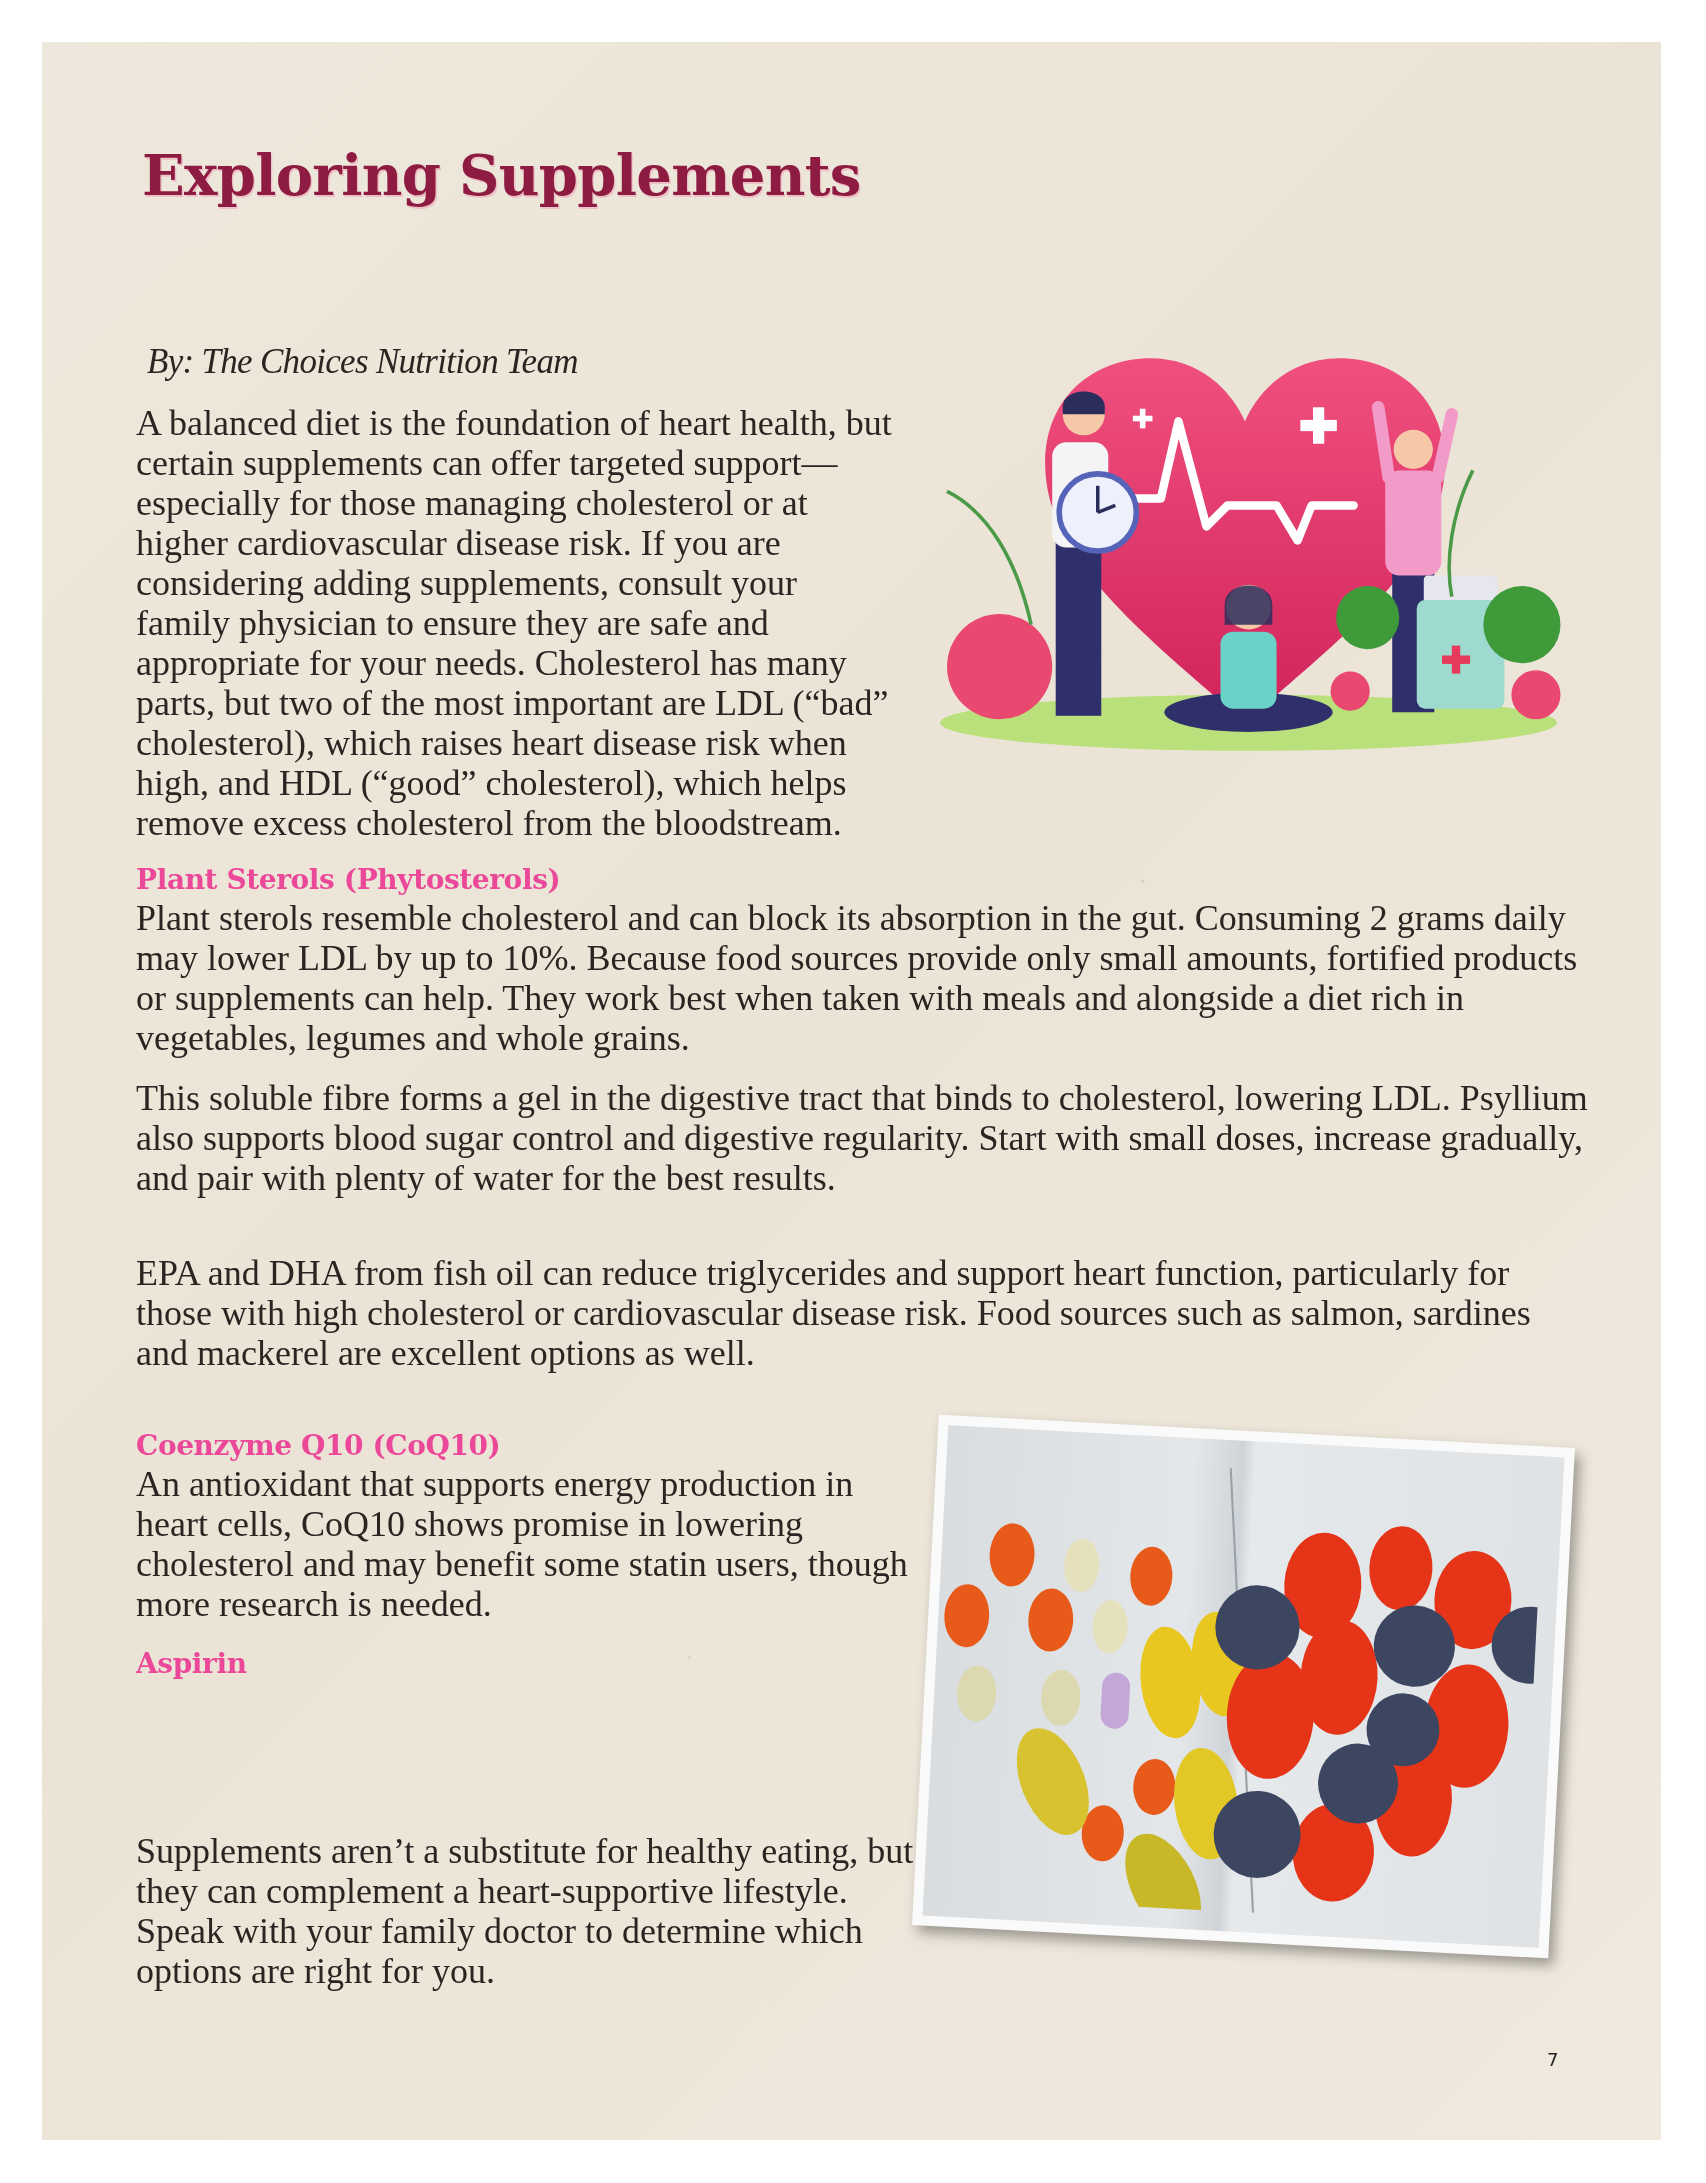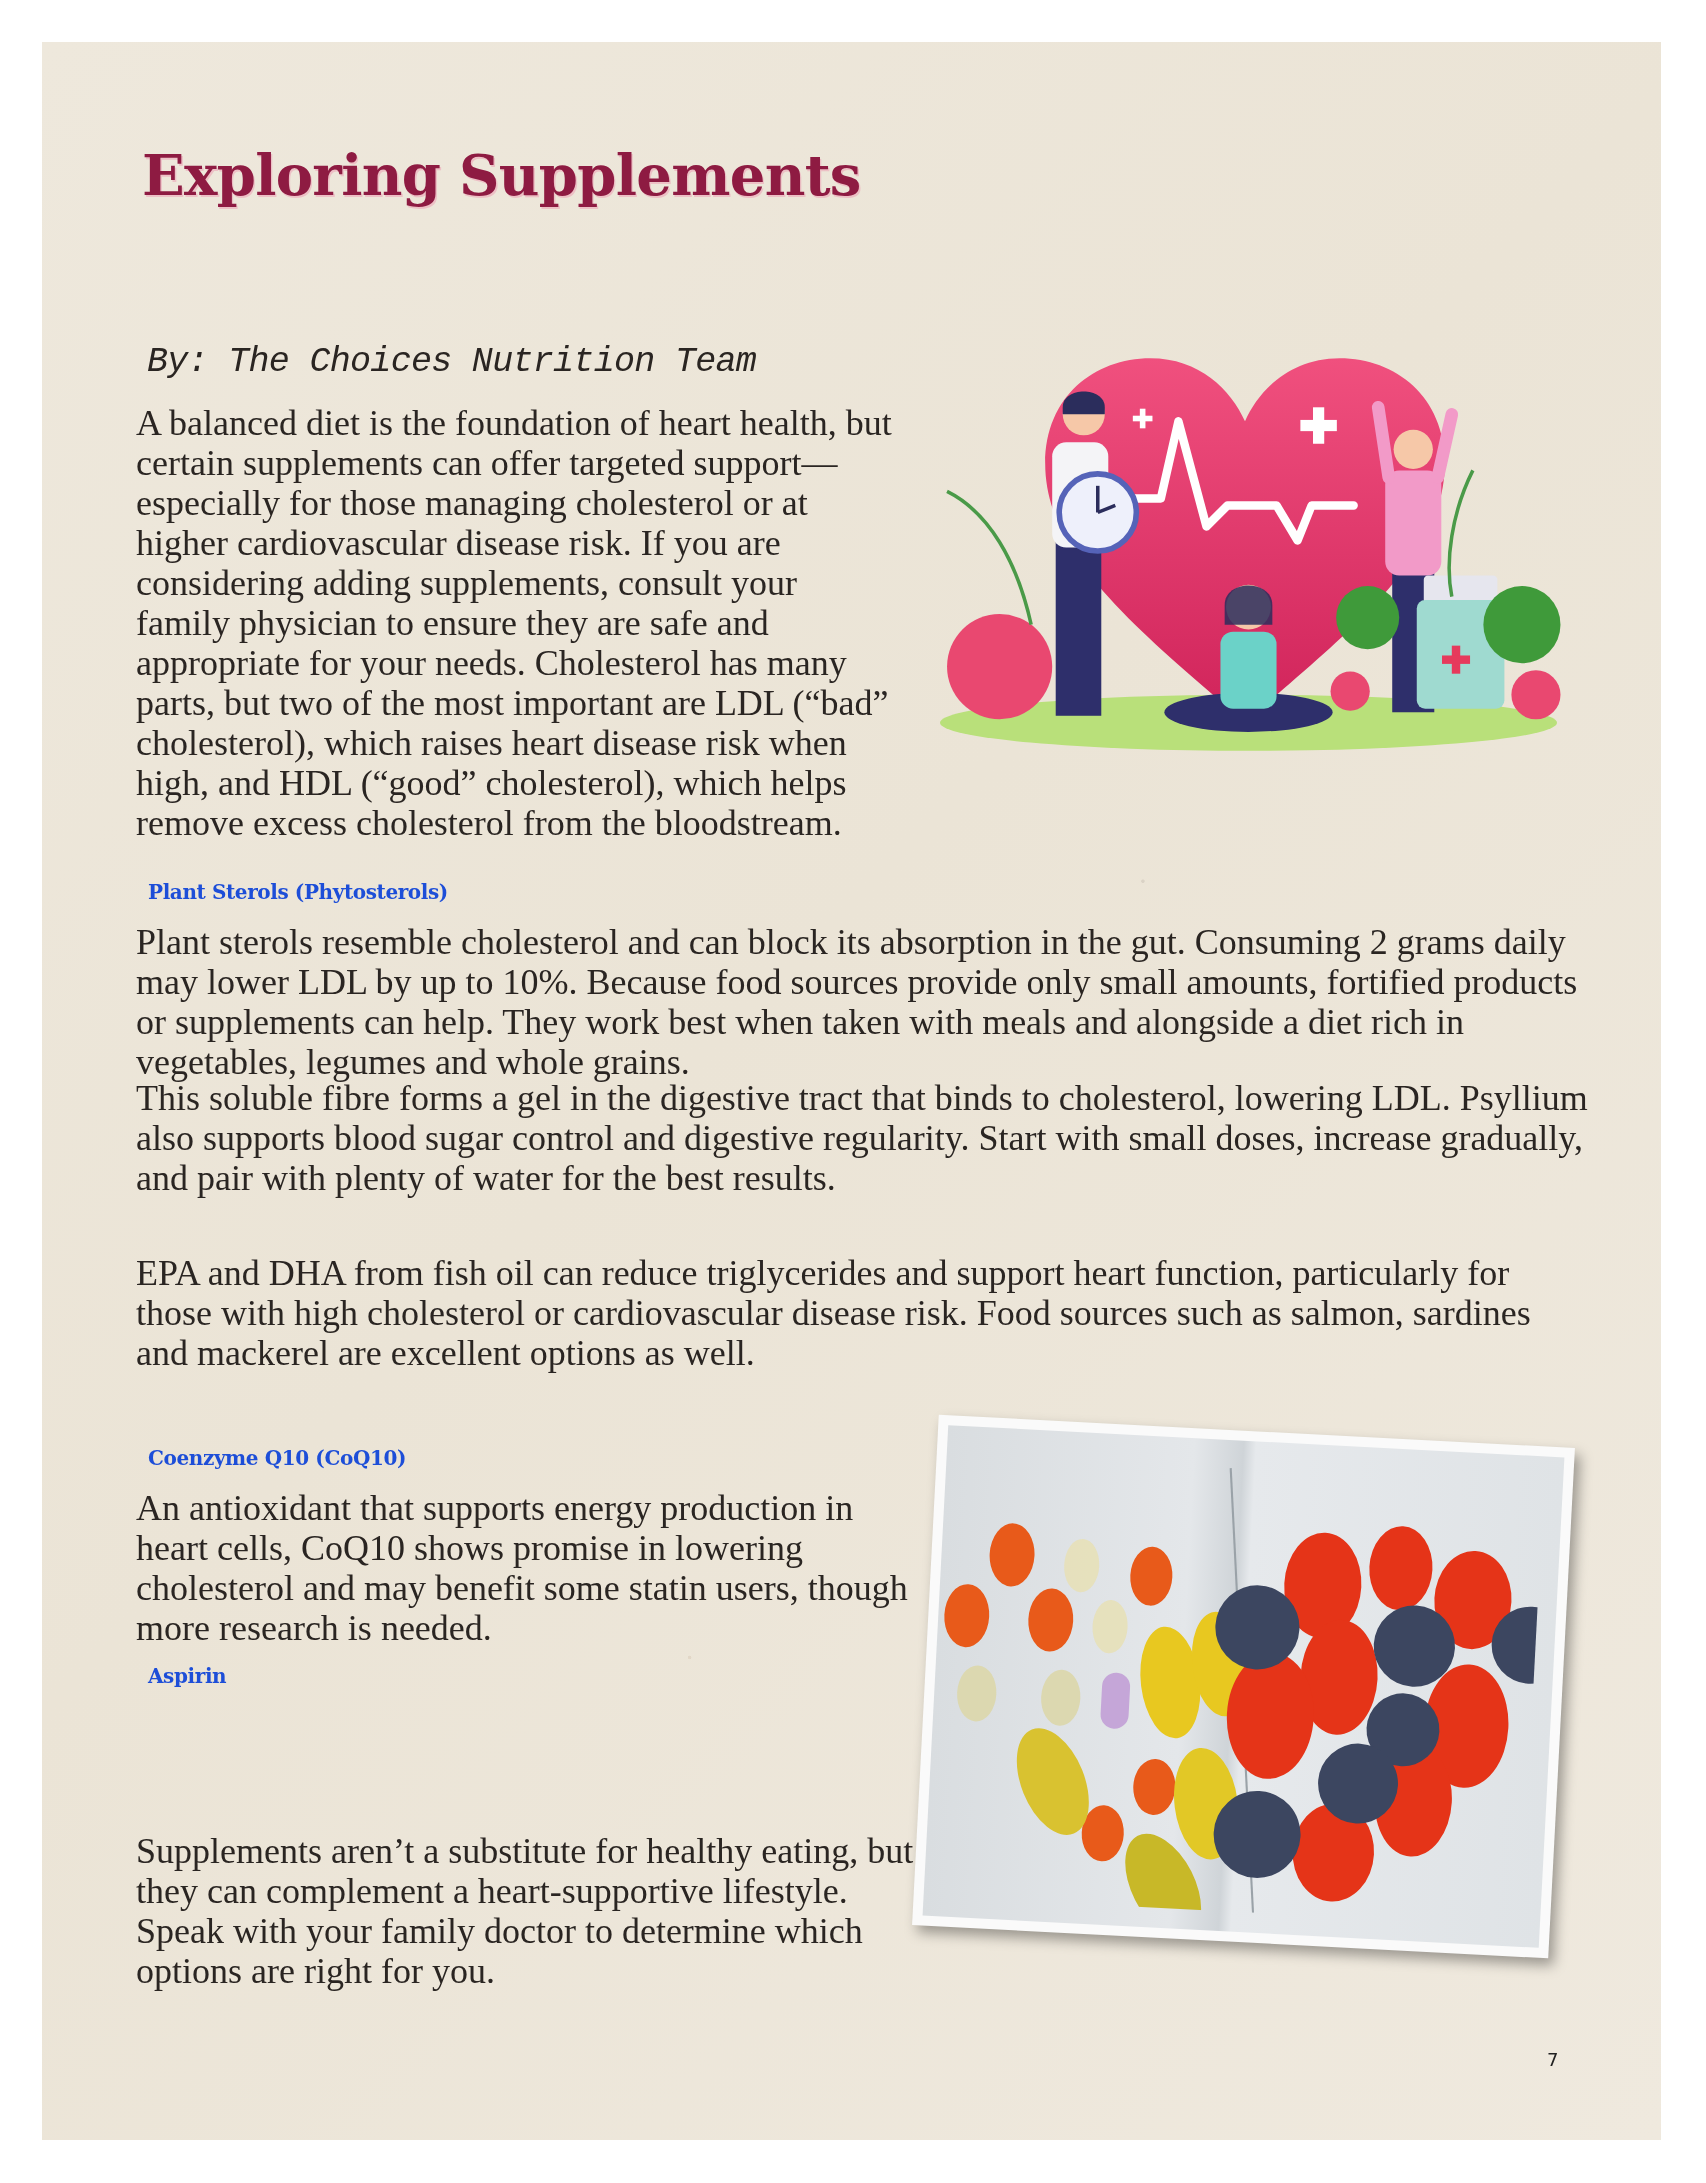--- a/index.html
+++ b/index.html
@@ -17,30 +17,30 @@
       linear-gradient(135deg, #eee8dc 0%, #ebe4d6 45%, #efe9de 100%);
   }
   .title {
     position: absolute; left: 142px; top: 116px; margin: 0;
     font-family: "DejaVu Serif", serif; font-weight: 900;
     font-size: 56px; line-height: 119px; color: #8e1b42; letter-spacing: -0.7px;
     text-shadow: 1.4px 2.1px 0 rgba(236,160,180,0.55);
   }
   .byline {
     position: absolute; left: 147px; top: 342px;
-    font-family: Liberation Mono, monospace; font-style: italic; font-size: 35px; color: #2a2522;
+    font-family: Liberation Serif, serif; font-style: italic; font-size: 35px; color: #2a2522;
     letter-spacing: -0.7px;
   }
   .body-text {
     font-family: "Liberation Serif", serif; font-size: 36px; line-height: 40px; color: #2a2522;
     margin: 0;
   }
   .h {
-    font-family: "DejaVu Serif", serif; font-weight: bold; font-size: 20px; line-height: 36px;
-    color: #1d4ed8; margin: 12px; letter-spacing: -0.4px;
+    font-family: "DejaVu Serif", serif; font-weight: bold; font-size: 28px; line-height: 36px;
+    color: #ec4899; margin: 0; letter-spacing: -0.4px;
   }
   .block { position: absolute; left: 136px; }
   #intro { top: 403px; width: 758px; }
   #sec-0 { top: 862px; width: 1445px; }
   #sec-1 { top: 1078px; width: 1452px; }
   #sec-2 { top: 1253px; width: 1445px; }
   #sec-3 { top: 1428px; width: 793px; }
   #sec-4 { top: 1646px; width: 793px; }
   #closing { top: 1831px; width: 793px; }
   .page-num {

